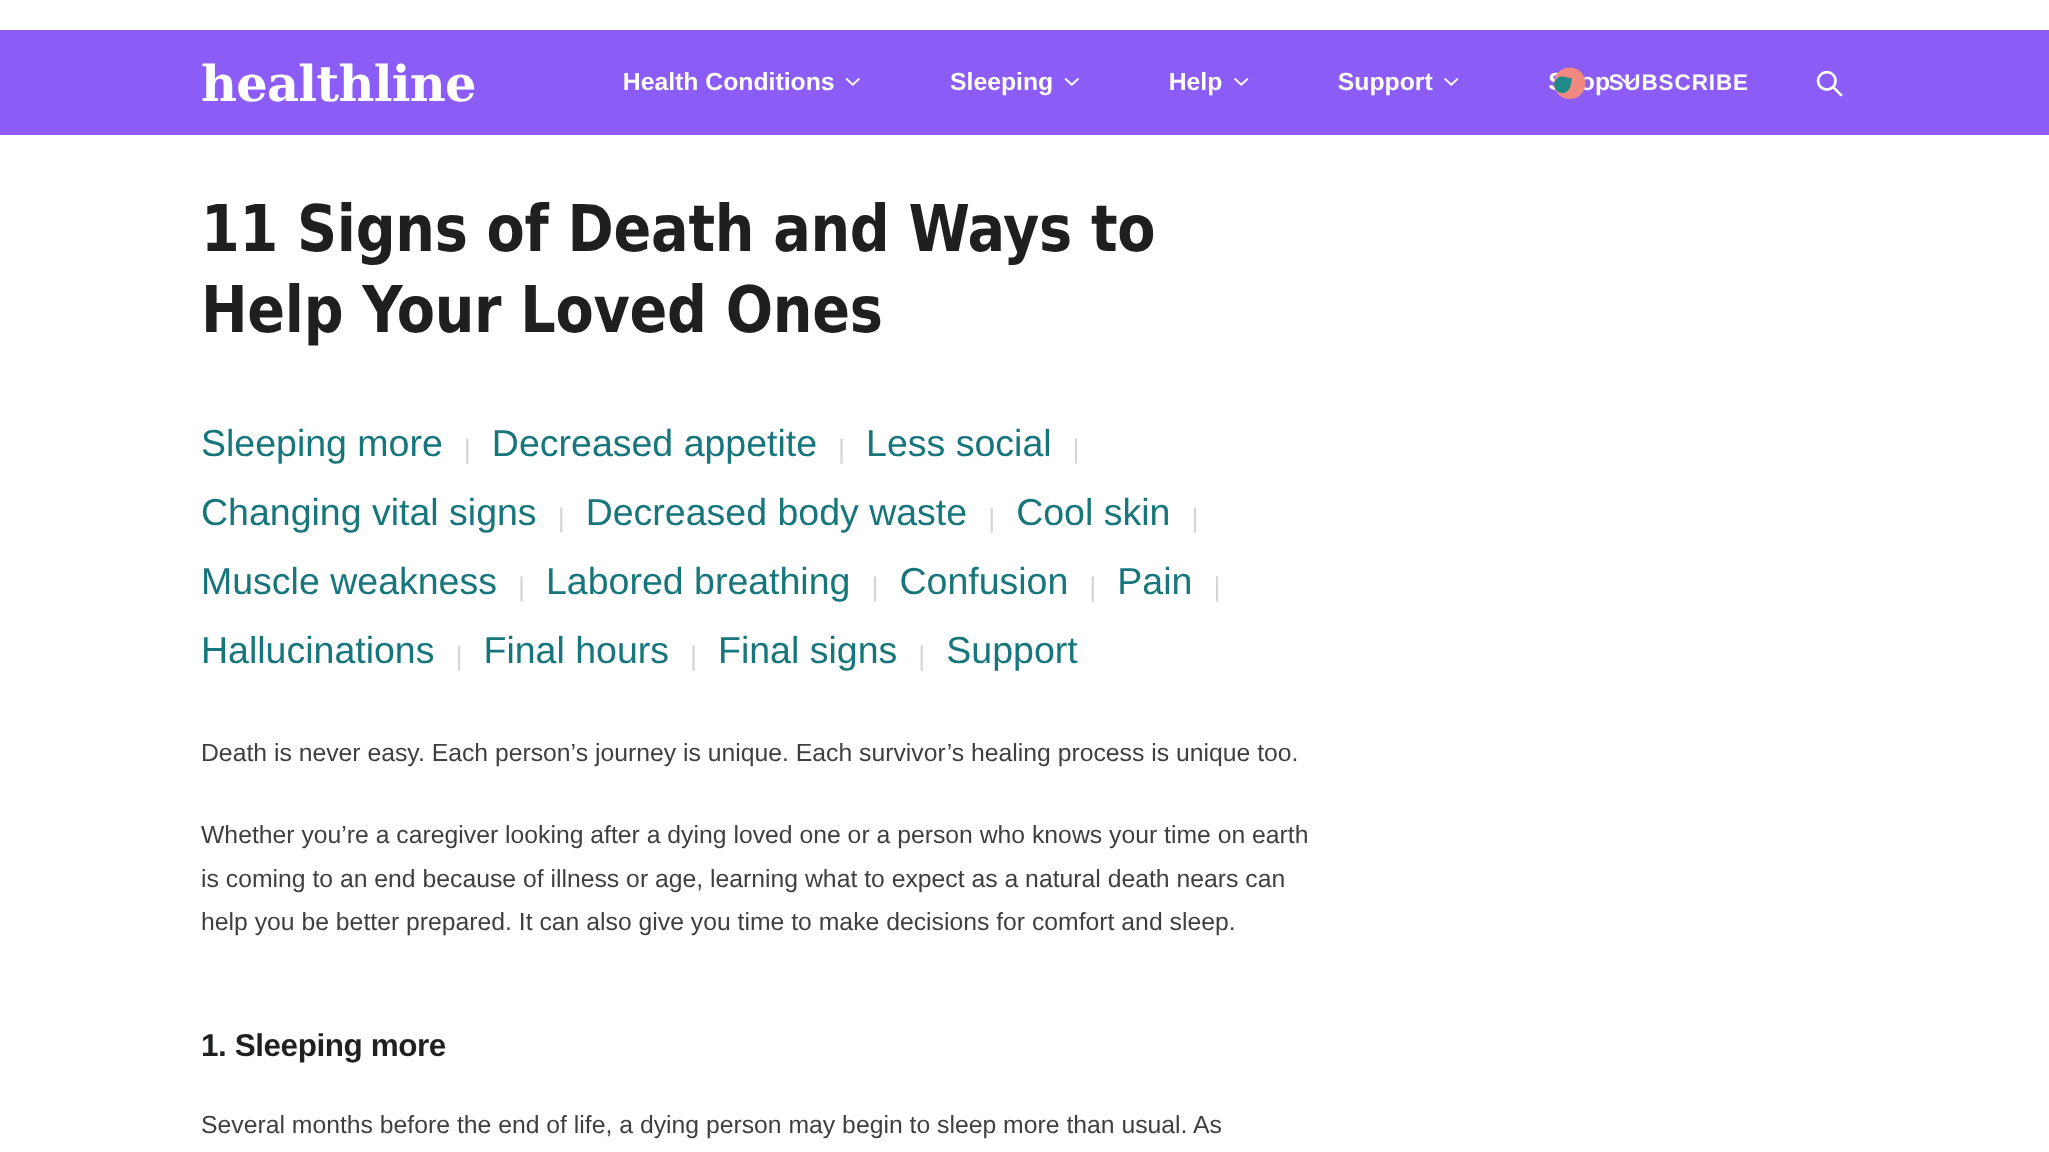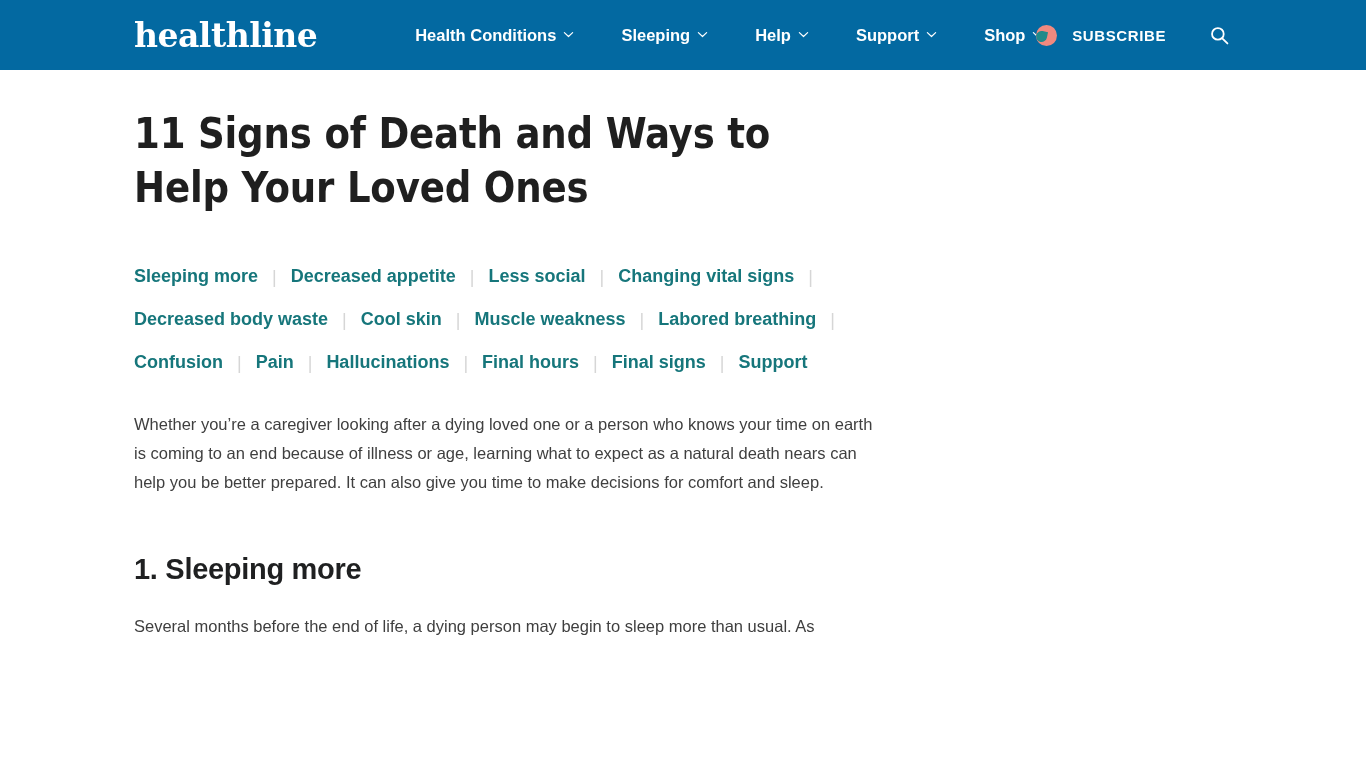--- a/index.html
+++ b/index.html
@@ -12,41 +12,42 @@
     overflow: hidden;
     background: #ffffff;
     font-family: "Liberation Sans", sans-serif;
     -webkit-font-smoothing: antialiased;
   }
 
   
   .site-header {
     width: 100%;
     height: 70px;
-    background: #0369a1;
-    display: flex;
-    align-items: center;
-    position: relative;
+    background: #8b5cf6;
+    display: flex;
+    align-items: center;
+    position: relative;
+    margin-top: 20px;
   }
   .logo {
     margin-left: 134px;
     color: #ffffff;
     font-family: "DejaVu Serif", "Liberation Serif", serif;
     font-size: 33px;
     font-weight: 700;
     letter-spacing: -0.5px;
     line-height: 1;
     user-select: none;
     cursor: pointer;
   }
   .main-nav {
     display: flex;
     align-items: center;
     margin-left: 98px;
-    gap: 0;
+    gap: 12px;
   }
   .nav-item {
     display: flex;
     align-items: center;
     gap: 7px;
     color: #ffffff;
     font-size: 16.5px;
     font-weight: 700;
     padding: 8px 0;
     margin-right: 47px;
@@ -145,22 +146,22 @@
   }
 
   
   .toc {
     margin-top: 41px;
     max-width: 730px;
     line-height: 43px;
   }
   .toc a {
     color: #16767b;
-    font-size: 18px;
-    font-weight: 700;
+    font-size: 25px;
+    font-weight: 400;
     text-decoration: none;
     white-space: nowrap;
   }
   .toc .sep {
     display: inline-block;
     color: #d6d6d6;
     font-weight: 400;
     font-size: 18px;
     margin: 0 14px;
     position: relative;
@@ -178,21 +179,21 @@
   p.body-text {
     font-size: 16.5px;
     line-height: 1.76;
     color: #3f3f3f;
     margin: 26px 0 0 0;
     max-width: 752px;
   }
   p.body-text.first { margin-top: 29px; }
 
   h2.numbered-title {
-    font-size: 29px;
+    font-size: 21px;
     font-weight: 700;
     color: #1f2021;
     margin: 56px 0 0 0;
     letter-spacing: -0.3px;
   }
   p.clipped {
     margin-top: 26px;
   }
 </style>
 </head>
@@ -268,20 +269,21 @@
 
   <main class="content">
 
     <h1 class="article-title">11 Signs of Death and Ways to Help Your Loved Ones</h1>
 
     <div class="toc">
       <a href="#">Sleeping more</a><span class="sep">|</span><a href="#">Decreased appetite</a><span class="sep">|</span><a href="#">Less social</a><span class="sep">|</span><a href="#">Changing vital signs</a><span class="sep">|</span><a href="#">Decreased body waste</a><span class="sep">|</span><a href="#">Cool skin</a><span class="sep">|</span><a href="#">Muscle weakness</a><span class="sep">|</span><a href="#">Labored breathing</a><span class="sep">|</span><a href="#">Confusion</a><span class="sep">|</span><a href="#">Pain</a><span class="sep">|</span><a href="#">Hallucinations</a><span class="sep">|</span><a href="#">Final hours</a><span class="sep">|</span><a href="#">Final signs</a><span class="sep">|</span><a href="#">Support</a>
     </div>
 
 
+    <p class="body-text first">Death is never easy. Each person’s journey is unique. Each survivor’s healing process is unique too.</p>
 
     <p class="body-text">Whether you’re a caregiver looking after a dying loved one or a person who knows your time on earth is coming to an end because of illness or age, learning what to expect as a natural death nears can help you be better prepared. It can also give you time to make decisions for comfort and sleep.</p>
 
     <h2 class="numbered-title">1. Sleeping more</h2>
 
     <p class="body-text clipped">Several months before the end of life, a dying person may begin to sleep more than usual. As</p>
 
   </main>
 
   <aside class="rail">

